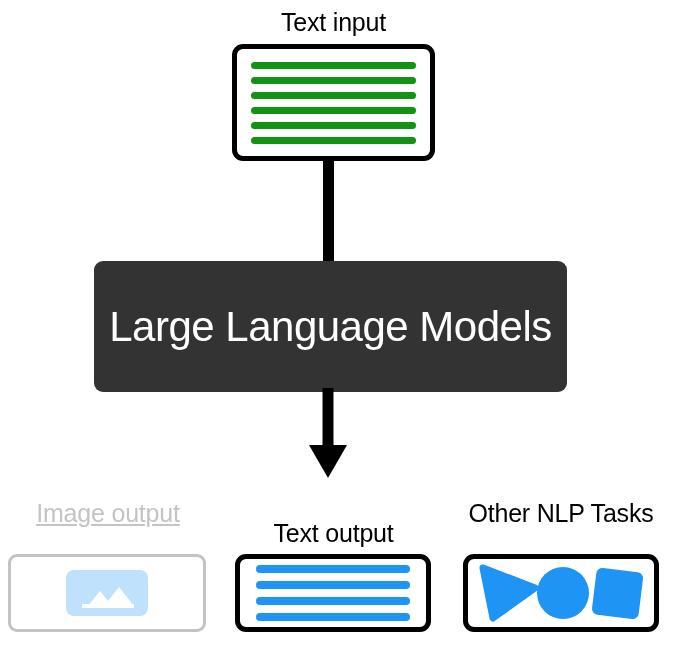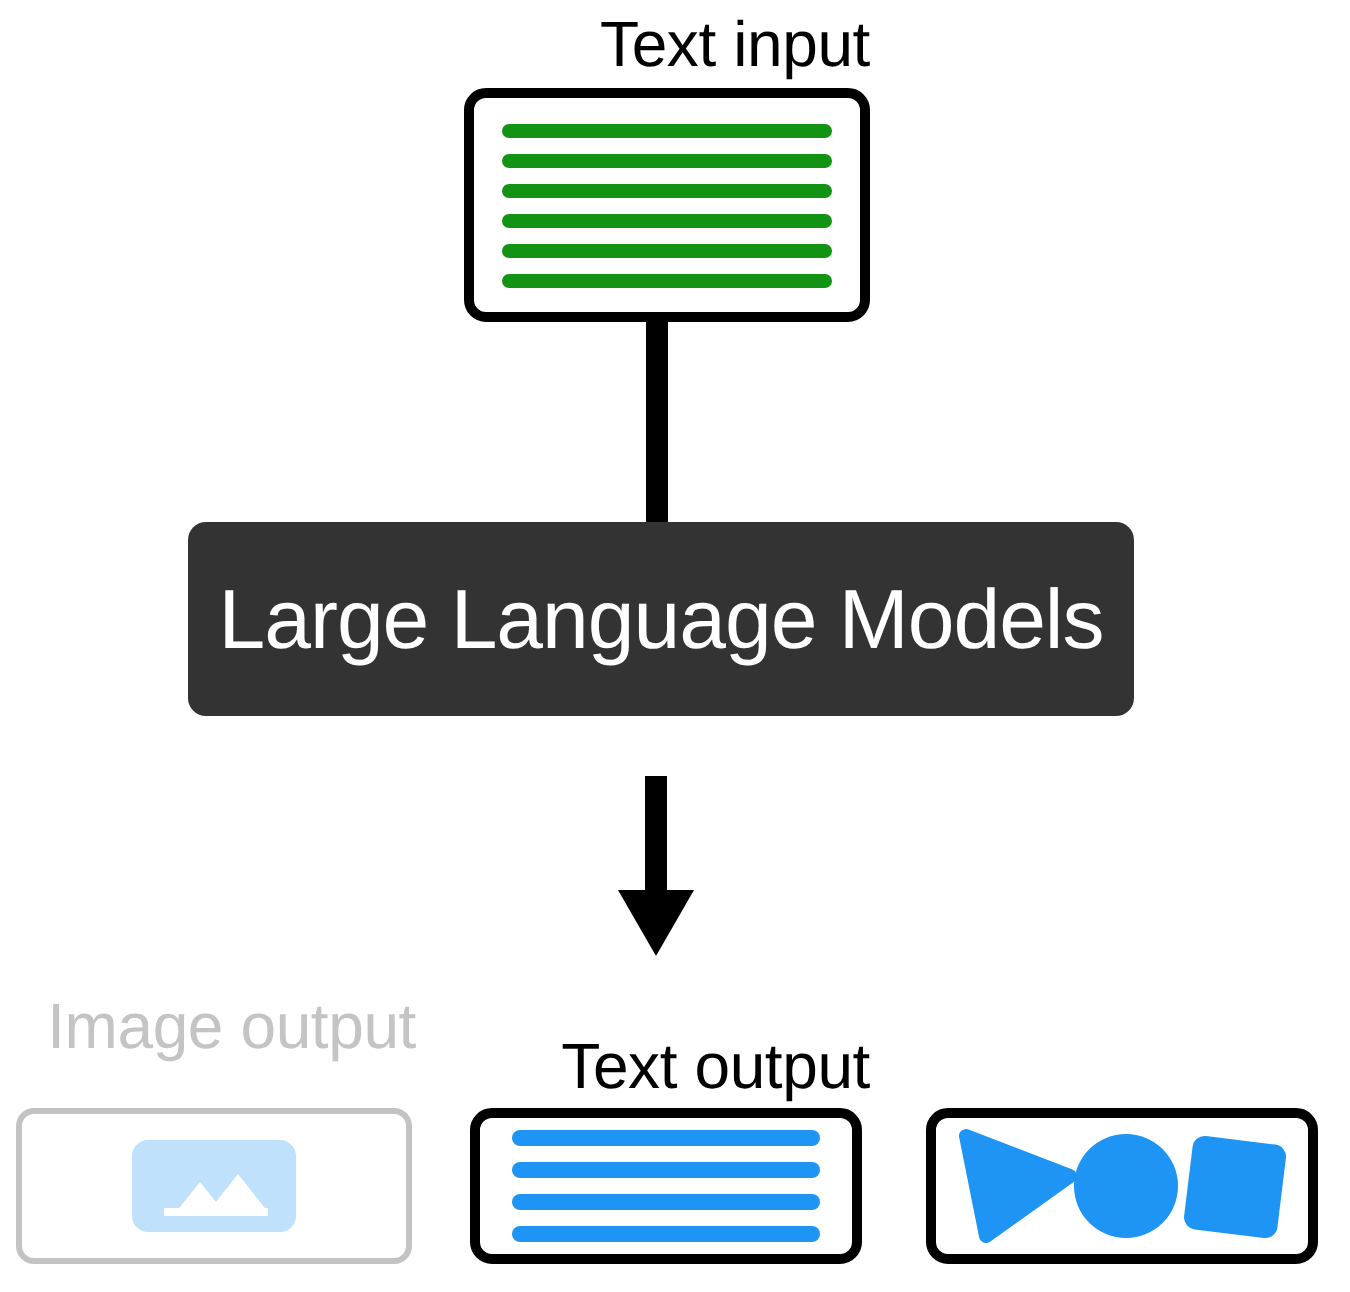--- a/index.html
+++ b/index.html
@@ -16,31 +16,31 @@
   }
 
   .stage {
     position: absolute;
     inset: 0;
   }
 
   
   .label {
     position: absolute;
-    font-size: 32px;
+    font-size: 25px;
     line-height: 30px;
     color: #000000;
     white-space: nowrap;
-    text-align: right;
+    text-align: center;
     letter-spacing: -0.2px;
   }
   .label.muted { color: #c4c4c4; }
 
   #label-text-input  { left: 232px; top: 7px;   width: 203px; }
-  #label-image-out   { left: 8px;   top: 498px; width: 200px; }
+  #label-image-out   { left: 8px;   top: 498px; width: 200px; text-decoration: underline; }
   #label-text-out    { left: 232px; top: 498px; width: 203px; margin-top: 20px; }
   #label-other-nlp   { left: 455px; top: 498px; width: 212px; }
 
   
   .card {
     position: absolute;
     box-sizing: border-box;
     background: #ffffff;
     border: 5px solid #000000;
     border-radius: 11px;
@@ -94,21 +94,21 @@
   
   #card-other-nlp {
     left: 463px; top: 554px; width: 196px; height: 78px;
     display: flex; align-items: center; justify-content: center;
   }
   #card-other-nlp svg { display: block; }
 
   
   #llm-box {
     position: absolute;
-    left: 94px; top: 261px; width: 473px; height: 97px;
+    left: 94px; top: 261px; width: 473px; height: 131px;
     background: #333333;
     border-radius: 9px;
     display: flex;
     align-items: center;
     justify-content: center;
     text-align: right;
   }
   #llm-box .llm-text {
     color: #ffffff;
     font-size: 42px;
@@ -151,20 +151,21 @@
 
   <svg id="arrow-out" width="46" height="92" viewBox="0 0 46 92">
     <rect x="17.5" y="0" width="11" height="60" fill="#000000"></rect>
     <polygon points="4,57 42,57 23,90" fill="#000000"></polygon>
   </svg>
 
   <div class="label muted" id="label-image-out">Image output</div>
 
   <div class="label" id="label-text-out">Text output</div>
 
+  <div class="label" id="label-other-nlp">Other NLP Tasks</div>
 
   <div class="card grey" id="card-image-output">
     <div class="img-placeholder">
       <svg width="82" height="46" viewBox="0 0 82 46">
         <polygon points="22,36 34,21 46,36" fill="#ffffff"></polygon>
         <polygon points="38,36 53,17 68,36" fill="#ffffff"></polygon>
         <rect x="16" y="34" width="52" height="4" fill="#ffffff"></rect>
       </svg>
     </div>
   </div>

